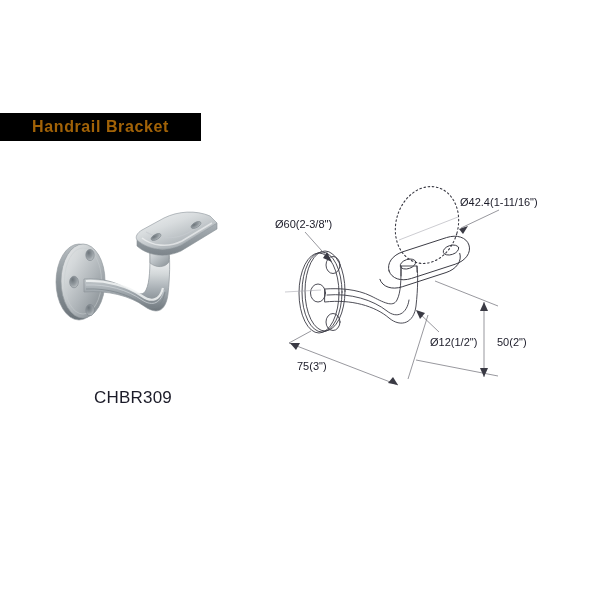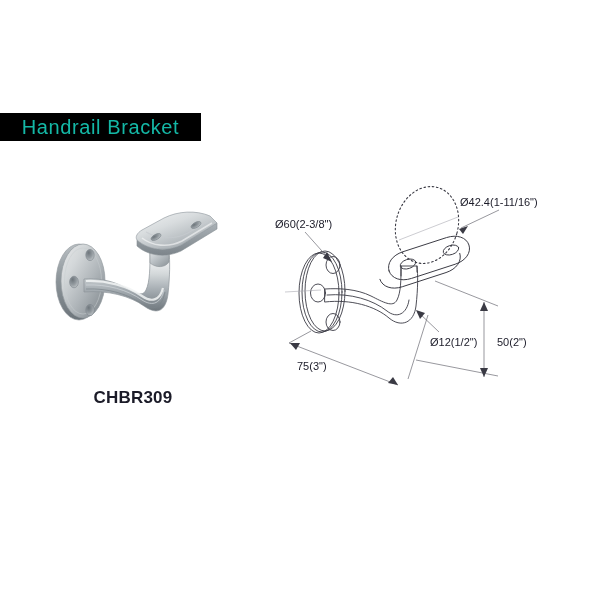--- a/index.html
+++ b/index.html
@@ -26,23 +26,23 @@
     left: 0px;
     top: 113px;
     width: 201px;
     height: 28px;
     background: #000000;
     display: flex;
     align-items: center;
     justify-content: center;
   }
   #title-banner .title-text {
-    color: #14b8a6;
-    font-size: 20px;
-    font-weight: normal;
+    color: #a16207;
+    font-size: 16px;
+    font-weight: bold;
     letter-spacing: 0.6px;
     font-family: "Liberation Sans", sans-serif;
     white-space: nowrap;
   }
 
   
   #photo-panel {
     position: absolute;
     left: 38px;
     top: 210px;
@@ -55,21 +55,20 @@
   #model-code {
     position: absolute;
     left: 38px;
     top: 388px;
     width: 190px;
     text-align: center;
     color: #1b1b28;
     font-size: 17px;
     font-family: "Liberation Sans", sans-serif;
     letter-spacing: 0.2px;
-    font-weight: bold;
   }
 
   
   #drawing-panel {
     position: absolute;
     left: 275px;
     top: 180px;
     width: 320px;
     height: 220px;
   }

